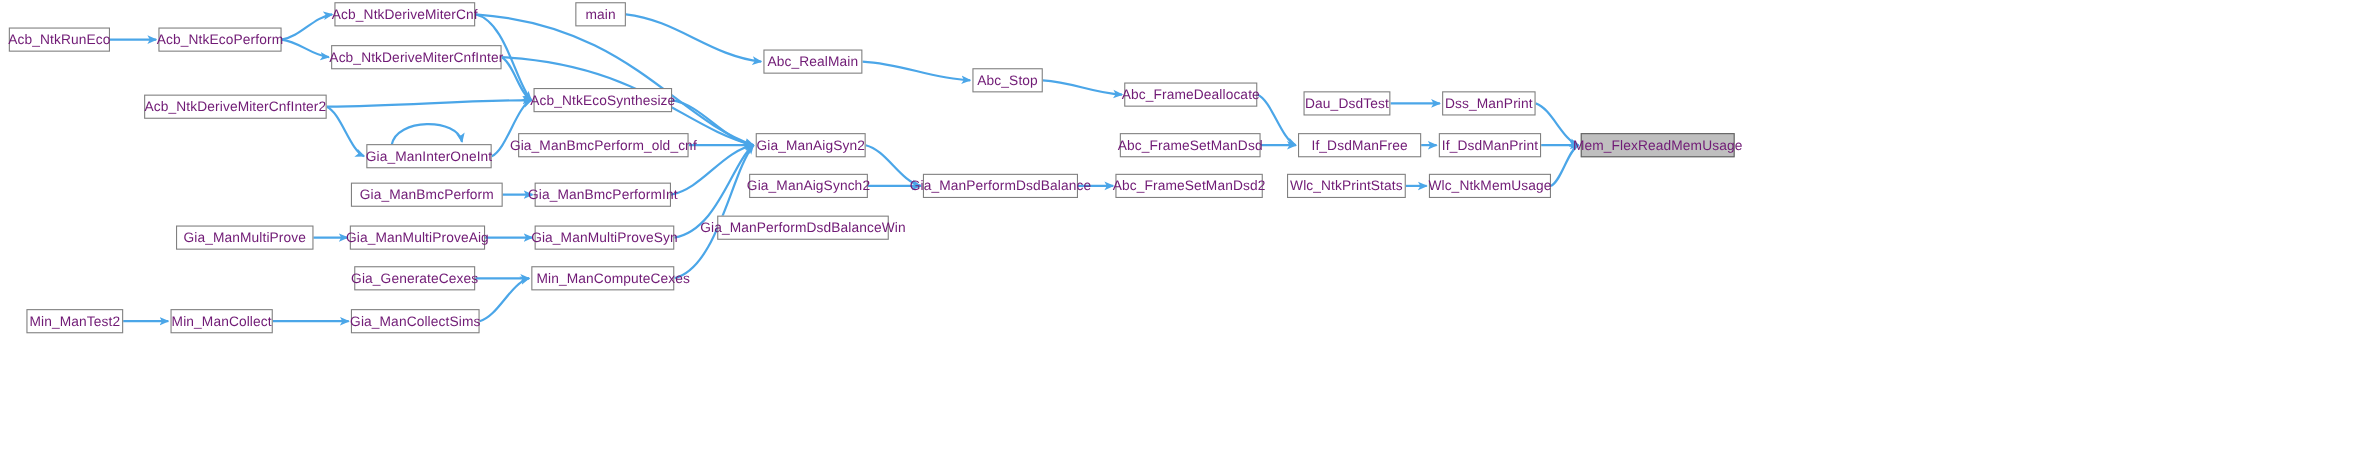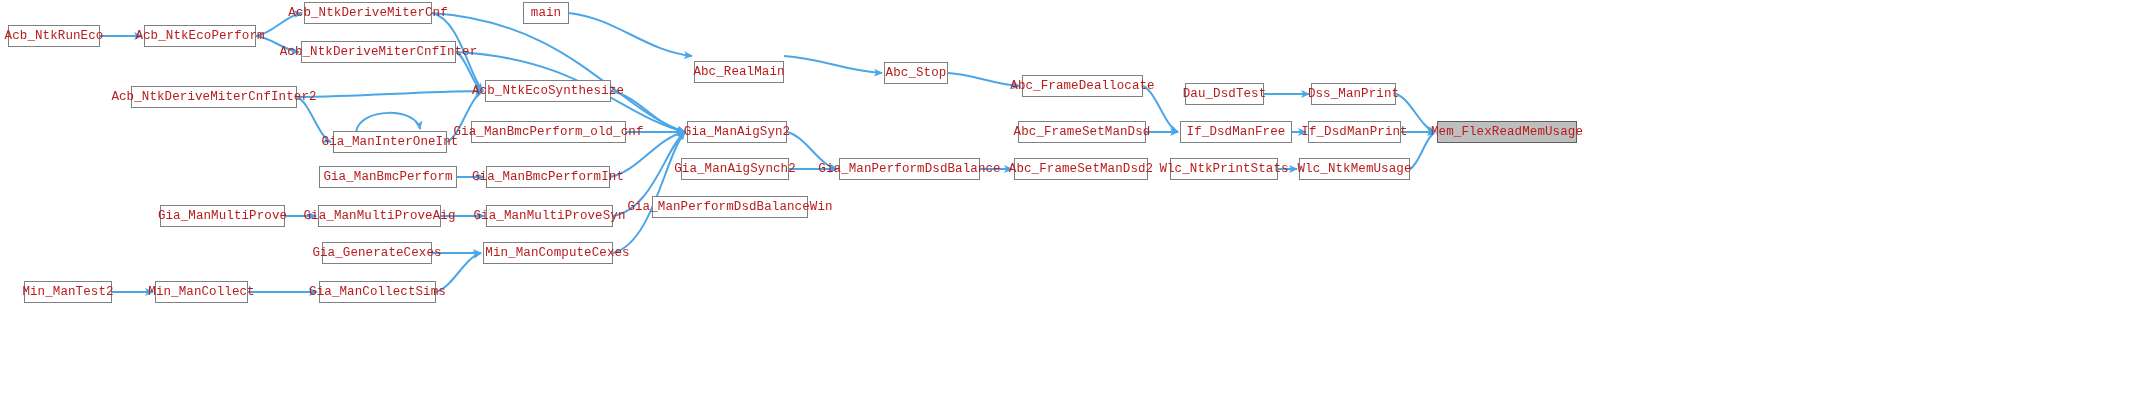--- a/index.html
+++ b/index.html
@@ -20,30 +20,29 @@
     left: 0;
     top: 0;
     width: 2155px;
     height: 416px;
   }
   .gnode {
     position: absolute;
     box-sizing: border-box;
     border: 1px solid #808080;
     background: #ffffff;
-    color: #b91c1c;
+    color: #701a75;
     font-size: 12.5px;
     line-height: 1;
     display: flex;
     align-items: center;
     justify-content: center;
     white-space: nowrap;
     letter-spacing: 0.1px;
     z-index: 5;
-    font-family: Liberation Mono, monospace;
   }
   .gnode.highlight {
     background: #bfbfbf;
     border: 1px solid #606060;
   }
 </style>
 </head>
 <body>
 
 <div id="graph-root">
@@ -108,21 +107,21 @@
       <div class="gnode" style="left: 486px; top: 166px; width: 124px; height: 22px;">Gia_ManBmcPerformInt</div>
       <div class="gnode" style="left: 160px; top: 205px; width: 125px; height: 22px;">Gia_ManMultiProve</div>
       <div class="gnode" style="left: 318px; top: 205px; width: 123px; height: 22px;">Gia_ManMultiProveAig</div>
       <div class="gnode" style="left: 486px; top: 205px; width: 127px; height: 22px;">Gia_ManMultiProveSyn</div>
       <div class="gnode" style="left: 322px; top: 242px; width: 110px; height: 22px;">Gia_GenerateCexes</div>
       <div class="gnode" style="left: 483px; top: 242px; width: 130px; height: 22px; padding-left: 19px;">Min_ManComputeCexes</div>
       <div class="gnode" style="left: 24px; top: 281px; width: 88px; height: 22px;">Min_ManTest2</div>
       <div class="gnode" style="left: 155px; top: 281px; width: 93px; height: 22px;">Min_ManCollect</div>
       <div class="gnode" style="left: 319px; top: 281px; width: 117px; height: 22px;">Gia_ManCollectSims</div>
       <div class="gnode" style="left: 523px; top: 2px; width: 46px; height: 22px;">main</div>
-      <div class="gnode" style="left: 694px; top: 45px; width: 90px; height: 22px; margin-top: 16px;">Abc_RealMain</div>
+      <div class="gnode" style="left: 694px; top: 45px; width: 90px; height: 22px;">Abc_RealMain</div>
       <div class="gnode" style="left: 687px; top: 121px; width: 100px; height: 22px;">Gia_ManAigSyn2</div>
       <div class="gnode" style="left: 681px; top: 158px; width: 108px; height: 22px;">Gia_ManAigSynch2</div>
       <div class="gnode" style="left: 652px; top: 196px; width: 156px; height: 22px; text-align: right;">Gia_ManPerformDsdBalanceWin</div>
       <div class="gnode" style="left: 884px; top: 62px; width: 64px; height: 22px;">Abc_Stop</div>
       <div class="gnode" style="left: 839px; top: 158px; width: 141px; height: 22px;">Gia_ManPerformDsdBalance</div>
       <div class="gnode" style="left: 1022px; top: 75px; width: 121px; height: 22px;">Abc_FrameDeallocate</div>
       <div class="gnode" style="left: 1018px; top: 121px; width: 128px; height: 22px;">Abc_FrameSetManDsd</div>
       <div class="gnode" style="left: 1014px; top: 158px; width: 134px; height: 22px;">Abc_FrameSetManDsd2</div>
       <div class="gnode" style="left: 1185px; top: 83px; width: 79px; height: 22px;">Dau_DsdTest</div>
       <div class="gnode" style="left: 1180px; top: 121px; width: 112px; height: 22px;">If_DsdManFree</div>

